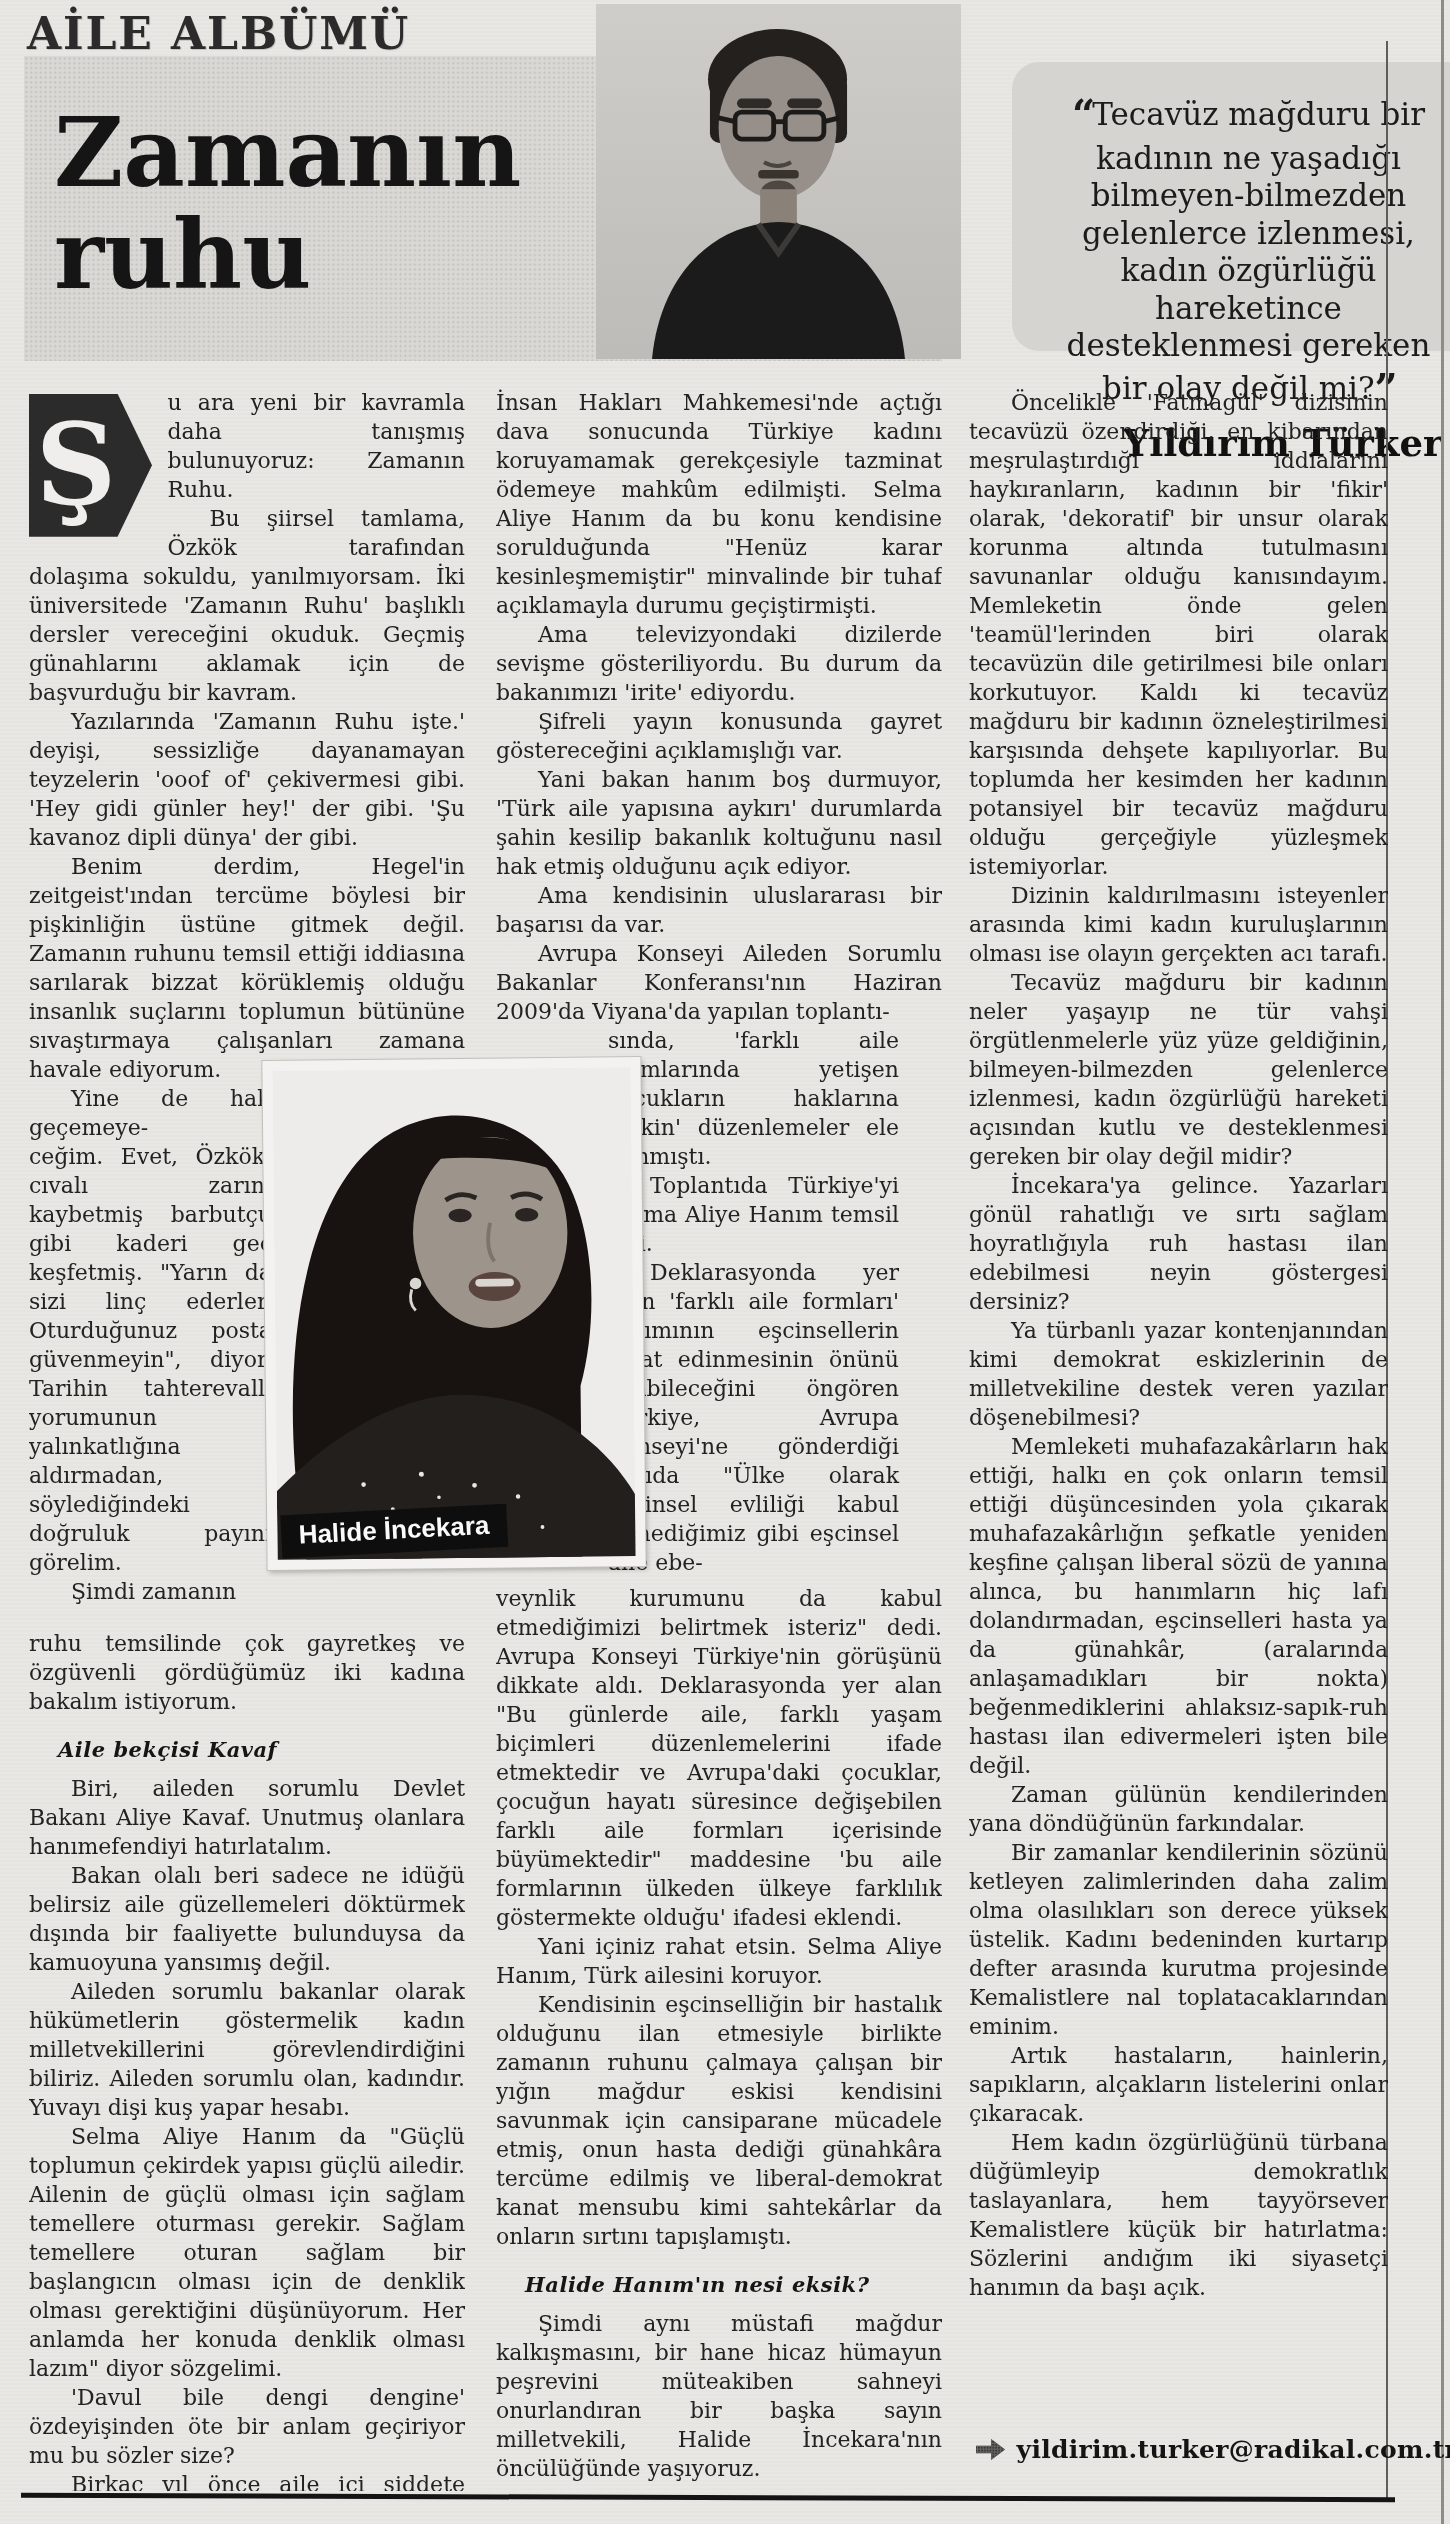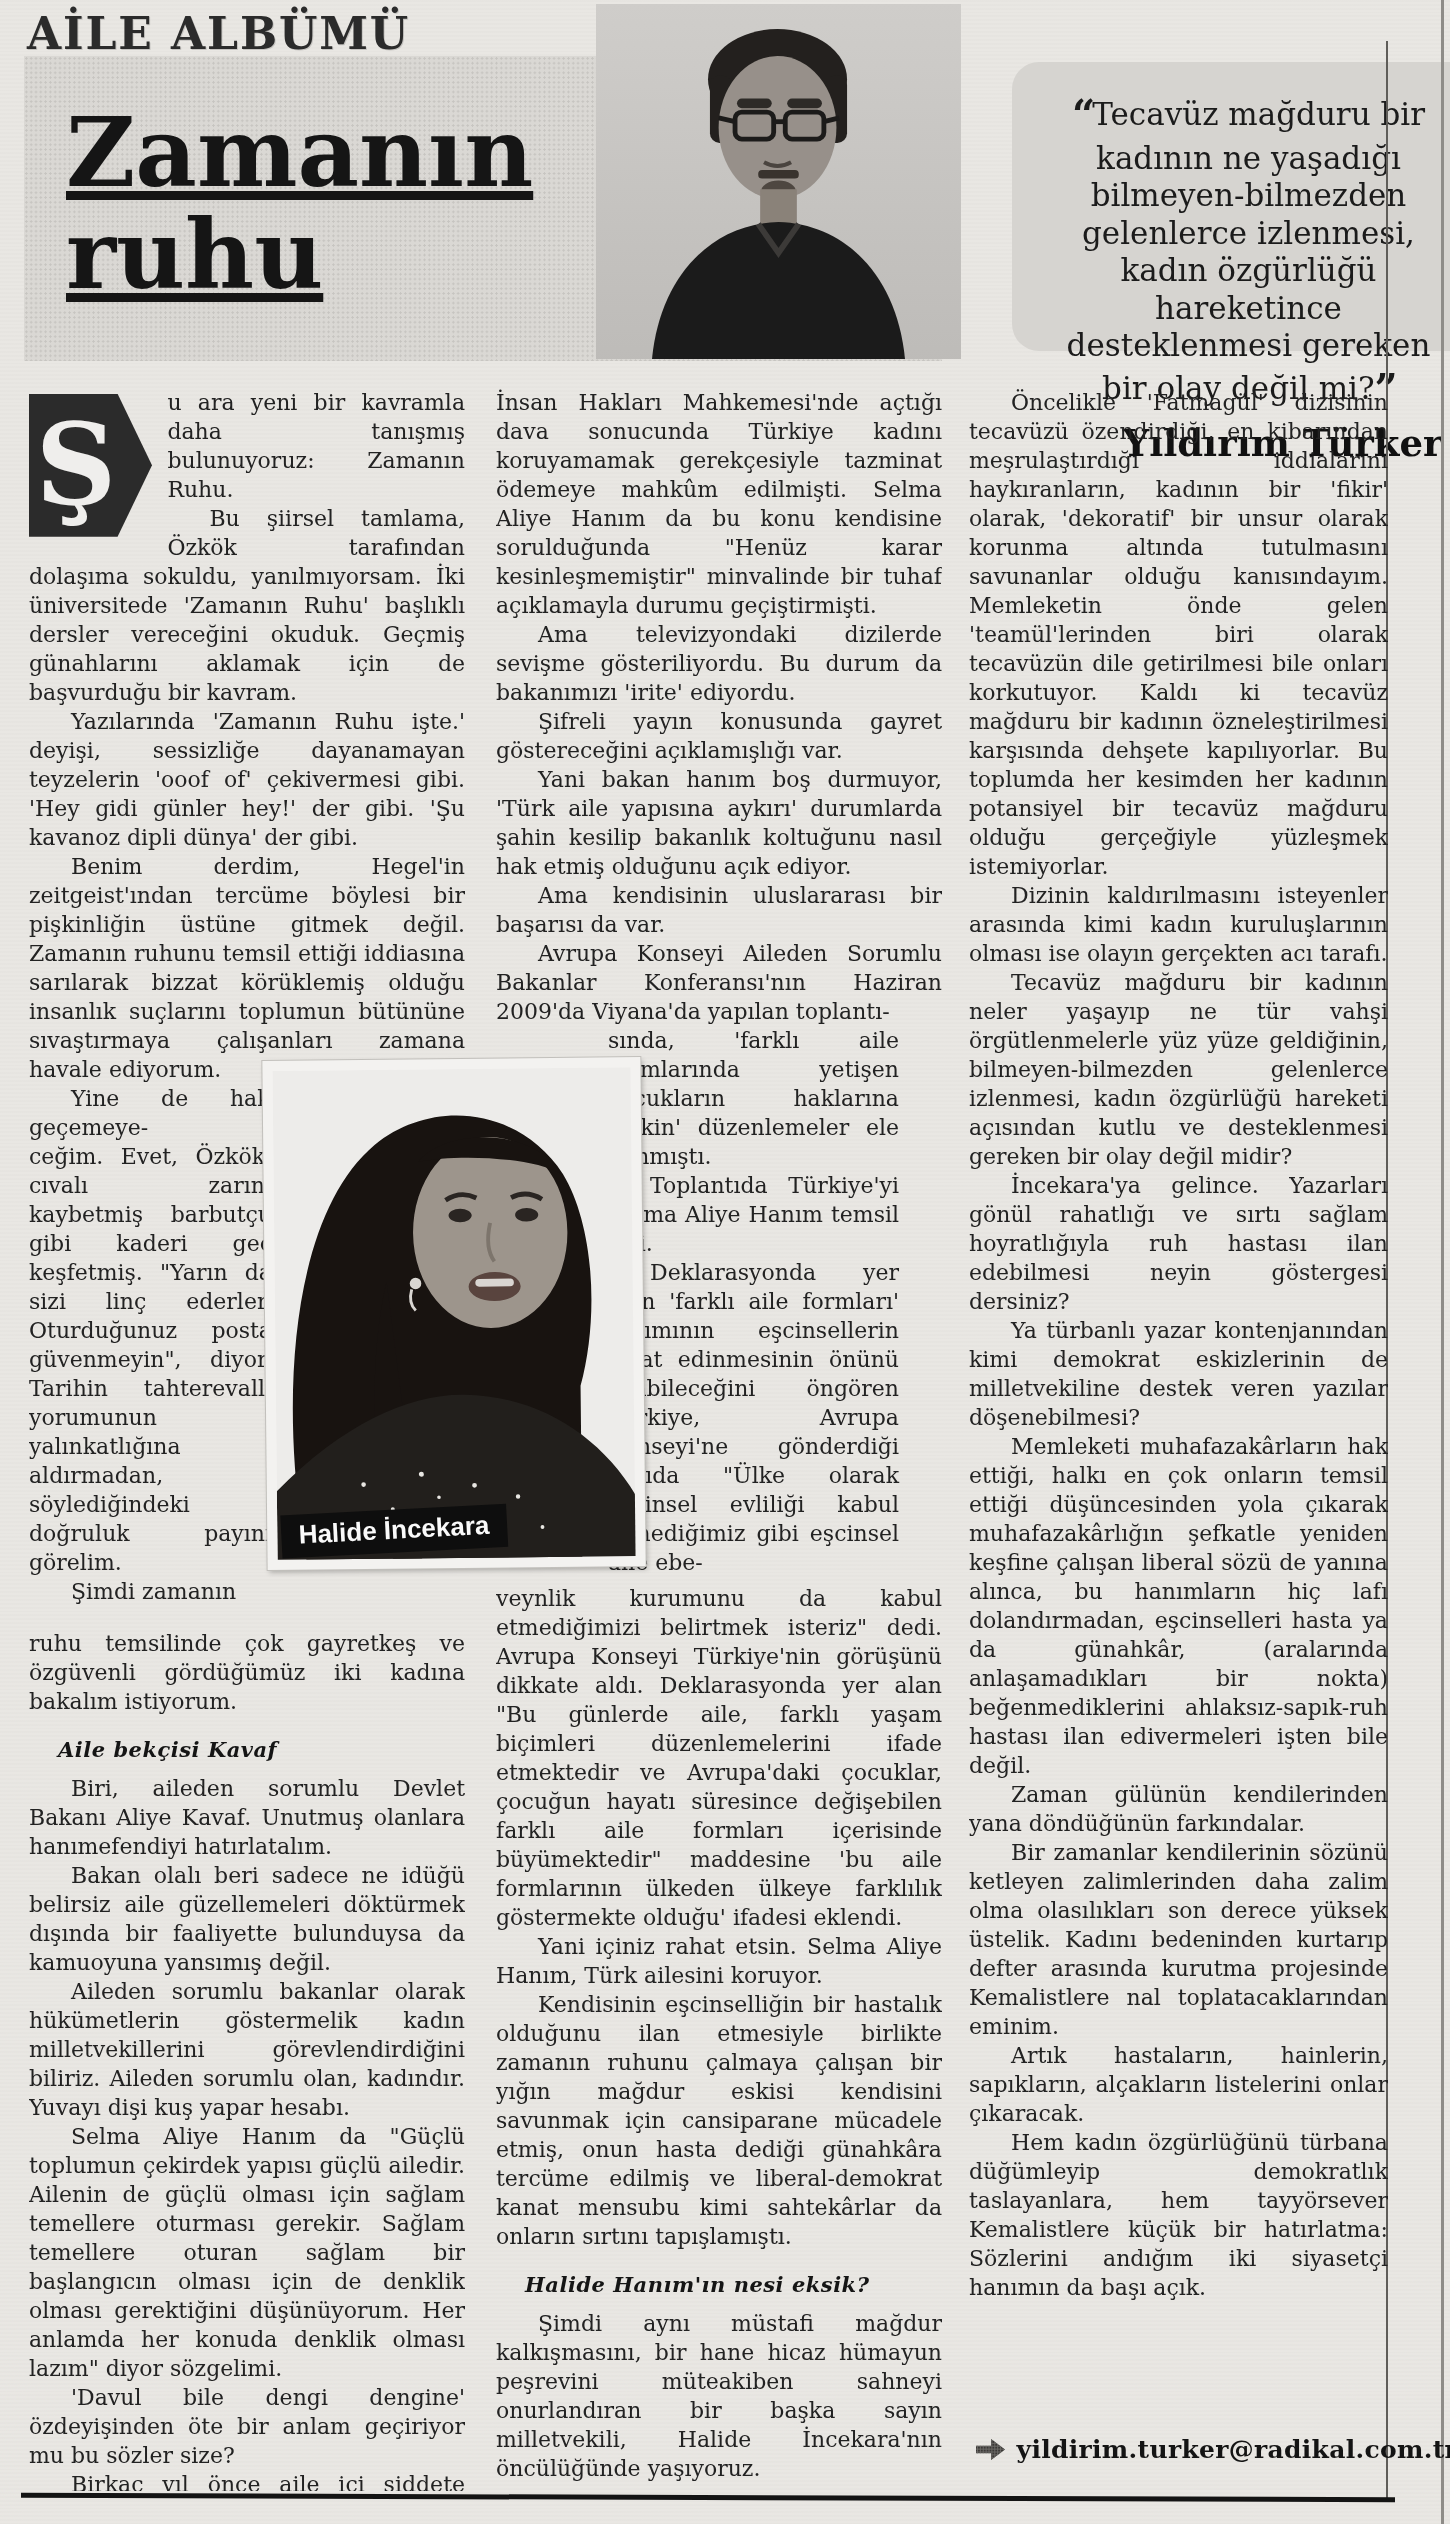--- a/index.html
+++ b/index.html
@@ -15,22 +15,22 @@
     font-size:44px; font-weight:bold; letter-spacing:1.9px; color:#2b2b2b;
     text-shadow:1px 1px 0 rgba(0,0,0,0.15);
   }
   .title-panel {
     position:absolute; left:24px; top:56px; width:918px; height:305px;
     background-color:#dad8d4;
     background-image: radial-gradient(#c7c5c1 1px, transparent 1.3px);
     background-size:4.8px 4.8px;
   }
   .headline {
-    margin:46px 0 0 42px; width:521px;
-    font-size:95px; line-height:1.07; font-weight:bold; color:#151515;text-decoration:underline;
+    margin:46px 0 0 30px; width:521px;
+    font-size:95px; line-height:1.07; font-weight:bold; color:#151515;
   }
   .author-photo {
     position:absolute; left:596px; top:3.9px; width:365px; height:355px;
   }
   .author-photo svg { display:block; width:100%; height:100%; }
   .quote-box {
     position:absolute; left:967px; top:62px; width:469px; height:289px;
     background:#d6d4d0; border-radius:27px; box-sizing:border-box;
     padding:29px 25px 0 29px;
     margin-left:45px;

